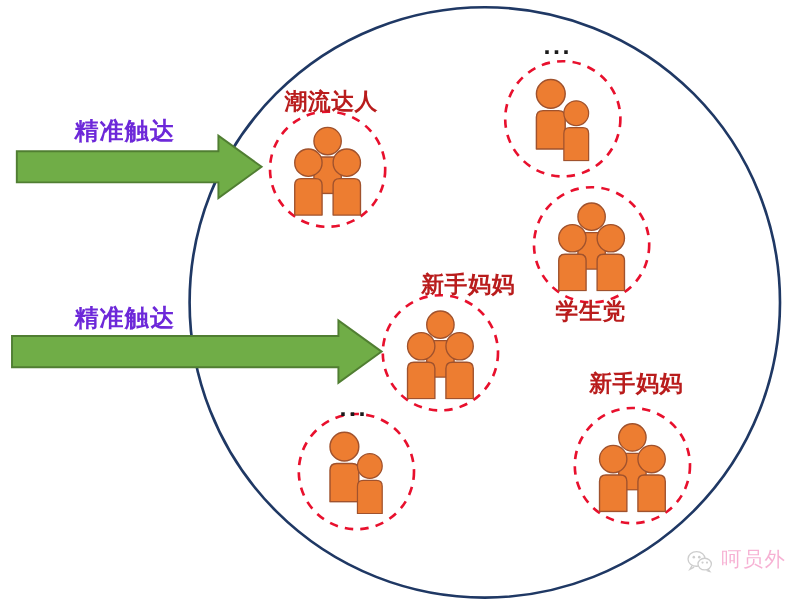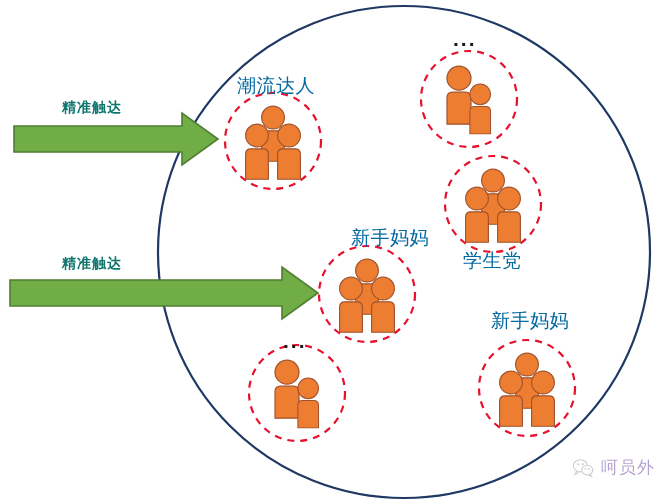--- a/index.html
+++ b/index.html
@@ -17,47 +17,47 @@
   }
   #scene{
     position:absolute;
     inset:0;
     width:668px;
     height:501px;
   }
   .lbl{
     position:absolute;
     font-family:"Liberation Sans","DejaVu Sans",sans-serif;
-    font-weight:normal;
-    color:#0369a1;
+    font-weight:bold;
+    color:#b91c1c;
     white-space:nowrap;
     letter-spacing:0.5px;
     line-height:1;
     user-select:none;
   }
   .lbl-seg{ font-size:19px; }
-  .lbl-arrow{ font-size:14px; font-weight:bold; color:#0f766e; letter-spacing:1px;}
+  .lbl-arrow{ font-size:20px; font-weight:bold; color:#6d28d9; letter-spacing:1px;}
   .lbl-ellipsis{
     font-size:21px;
     font-weight:bold;
     color:#1a1a1a;
     letter-spacing:2px;
   }
   .wm{
     position:absolute;
     display:flex;
     align-items:center;
     gap:7px;
     opacity:.42;
     user-select:none;
   }
   .wm-text{
     font-family:"DejaVu Sans","Liberation Sans",sans-serif;
     font-size:17px;
-    color:#4c1d95;
+    color:#ec4899;
     letter-spacing:1px;
     line-height:1;
   }
   .wm-icon{ display:block; }
 </style>
 </head>
 <body>
 
 <div id="stage">
 

